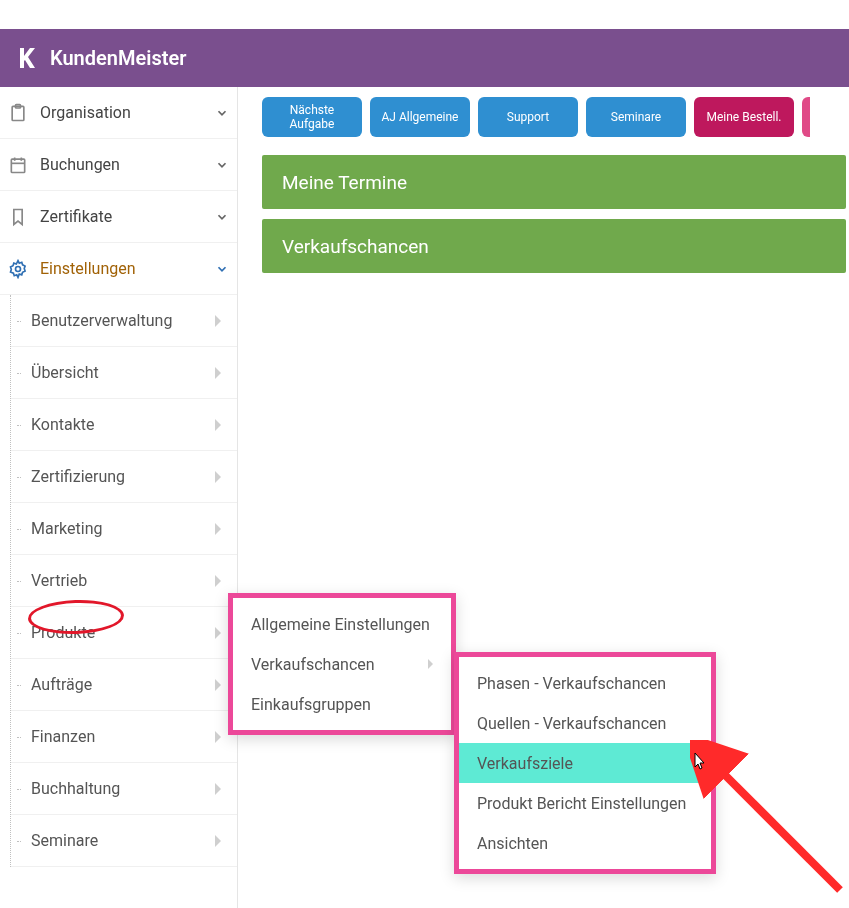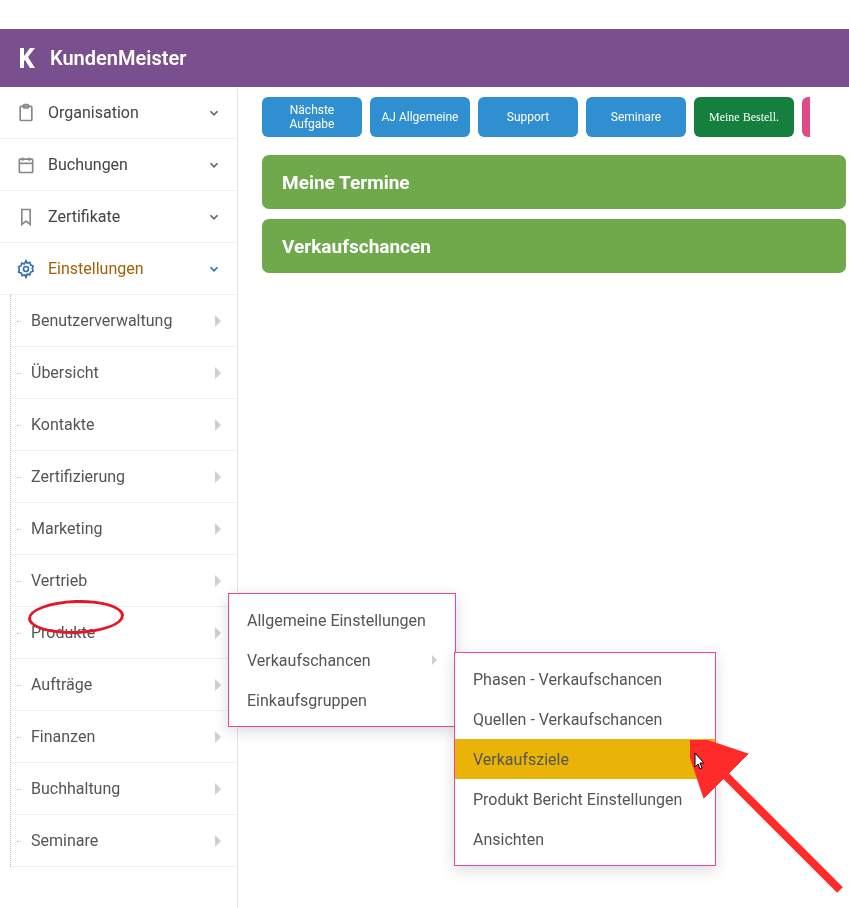--- a/index.html
+++ b/index.html
@@ -7,48 +7,48 @@
 
   .header { background: #7a4f8e; height: 58px; display: flex; align-items: center; padding: 0 16px; color: #fff; margin-top: 29px; }
   .logo-icon { width: 24px; height: 24px; margin-right: 10px; }
   .brand { font-size: 20px; font-weight: 600; }
 
   .layout { display: flex; height: calc(100% - 58px); }
 
   
   .sidebar { width: 238px; border-right: 1px solid #e5e5e5; background: #fff; overflow-y: auto; flex-shrink: 0; }
 
-  .nav-item { display: flex; align-items: center; height: 52px; padding: 0 16px; border-bottom: 1px solid #f0f0f0; cursor: pointer; color: #444; font-size: 16px; }
+  .nav-item { display: flex; align-items: center; height: 52px; padding: 0 8px; border-bottom: 1px solid #f0f0f0; cursor: pointer; color: #444; font-size: 16px; }
   .nav-item .nav-icon { width: 20px; height: 20px; margin-right: 12px; flex-shrink: 0; color: #888; display:flex; align-items:center; justify-content:center; }
   .nav-item .nav-label { flex: 1; }
   .nav-item .chev { width: 14px; height: 14px; color: #666; }
   .nav-item.active { color: #a16207; }
   .nav-item.active .nav-icon, .nav-item.active .chev { color: #2f6fb3; }
 
   .subnav { border-left: 1px dotted #c0c0c0; margin-left: 10px; }
   .sub-item { display: flex; align-items: center; min-height: 52px; padding: 10px 14px 10px 20px; border-bottom: 1px solid #f0f0f0; cursor: pointer; color: #555; font-size: 16px; position: relative; }
   .sub-item::before { content: ""; position: absolute; left: 6px; top: 50%; width: 4px; height: 1px; border-top: 1px dotted #c0c0c0; }
   .sub-item .sub-label { flex: 1; }
   .sub-item .caret { width: 8px; height: 8px; border-top: 6px solid transparent; border-bottom: 6px solid transparent; border-left: 6px solid #cfcfcf; }
 
   
   .main { flex: 1; padding: 10px 0 0 24px; overflow: visible; position: relative; }
   .tiles { display: flex; gap: 8px; margin-bottom: 18px; }
   .tile { width: 100px; height: 40px; border-radius: 6px; display:flex; align-items:center; justify-content:center; color:#fff; font-size: 12px; text-align:center; line-height:1.2; padding: 0 4px; }
   .tile.blue { background: #2f8fd1; }
-  .tile.gray { background: #15803d; font-family: Liberation Serif, serif; }
+  .tile.gray { background: #be185d; }
   .tile.pink { width: 6px; background: #e04a87; border-radius: 6px 0 0 6px; }
 
-  .panel { background: #70a94c; color:#fff; height: 54px; display:flex; align-items:center; padding: 0 20px; font-size: 19px; font-weight: 700; border-radius: 7px; margin-bottom: 10px; width: 584px; }
-
-  
-  .flyout { position: absolute; background: #fff; border: 1px solid #ec4899; box-shadow: 0 4px 14px rgba(0,0,0,0.15); padding: 6px 0; z-index: 10; }
+  .panel { background: #70a94c; color:#fff; height: 54px; display:flex; align-items:center; padding: 0 20px; font-size: 19px; font-weight: 400; border-radius: 2px; margin-bottom: 10px; width: 584px; }
+
+  
+  .flyout { position: absolute; background: #fff; border: 5px solid #ec4899; box-shadow: 0 4px 14px rgba(0,0,0,0.15); padding: 6px 0; z-index: 10; }
   .fly-item { height: 40px; display:flex; align-items:center; padding: 0 18px; font-size: 16px; color: #555; cursor: pointer; white-space: nowrap; position:relative; }
   .fly-item .caret { margin-left: auto; width: 0; height: 0; border-top: 5px solid transparent; border-bottom: 5px solid transparent; border-left: 5px solid #cfcfcf; }
-  .fly-item.hover { background: #eab308; }
+  .fly-item.hover { background: #5eead4; }
 
   #flyout1 { left: 228px; top: 593px; width: 228px; }
   #flyout2 { left: 454px; top: 652px; width: 262px; }
 
   
   .anno-circle { position:absolute; border: 3px solid #e2172a; border-radius: 50%; }
   #circle-vertrieb { left: 28px; top: 600px; width: 96px; height: 34px; border-radius: 50%/50%; transform: rotate(-2deg); }
   #circle-verkaufschancen { left: 240px; top: 644px; width: 152px; height: 32px; border-radius: 50%/50%; }
 
   .anno-arrow { position:absolute; left: 690px; top: 740px; z-index: 20; }

